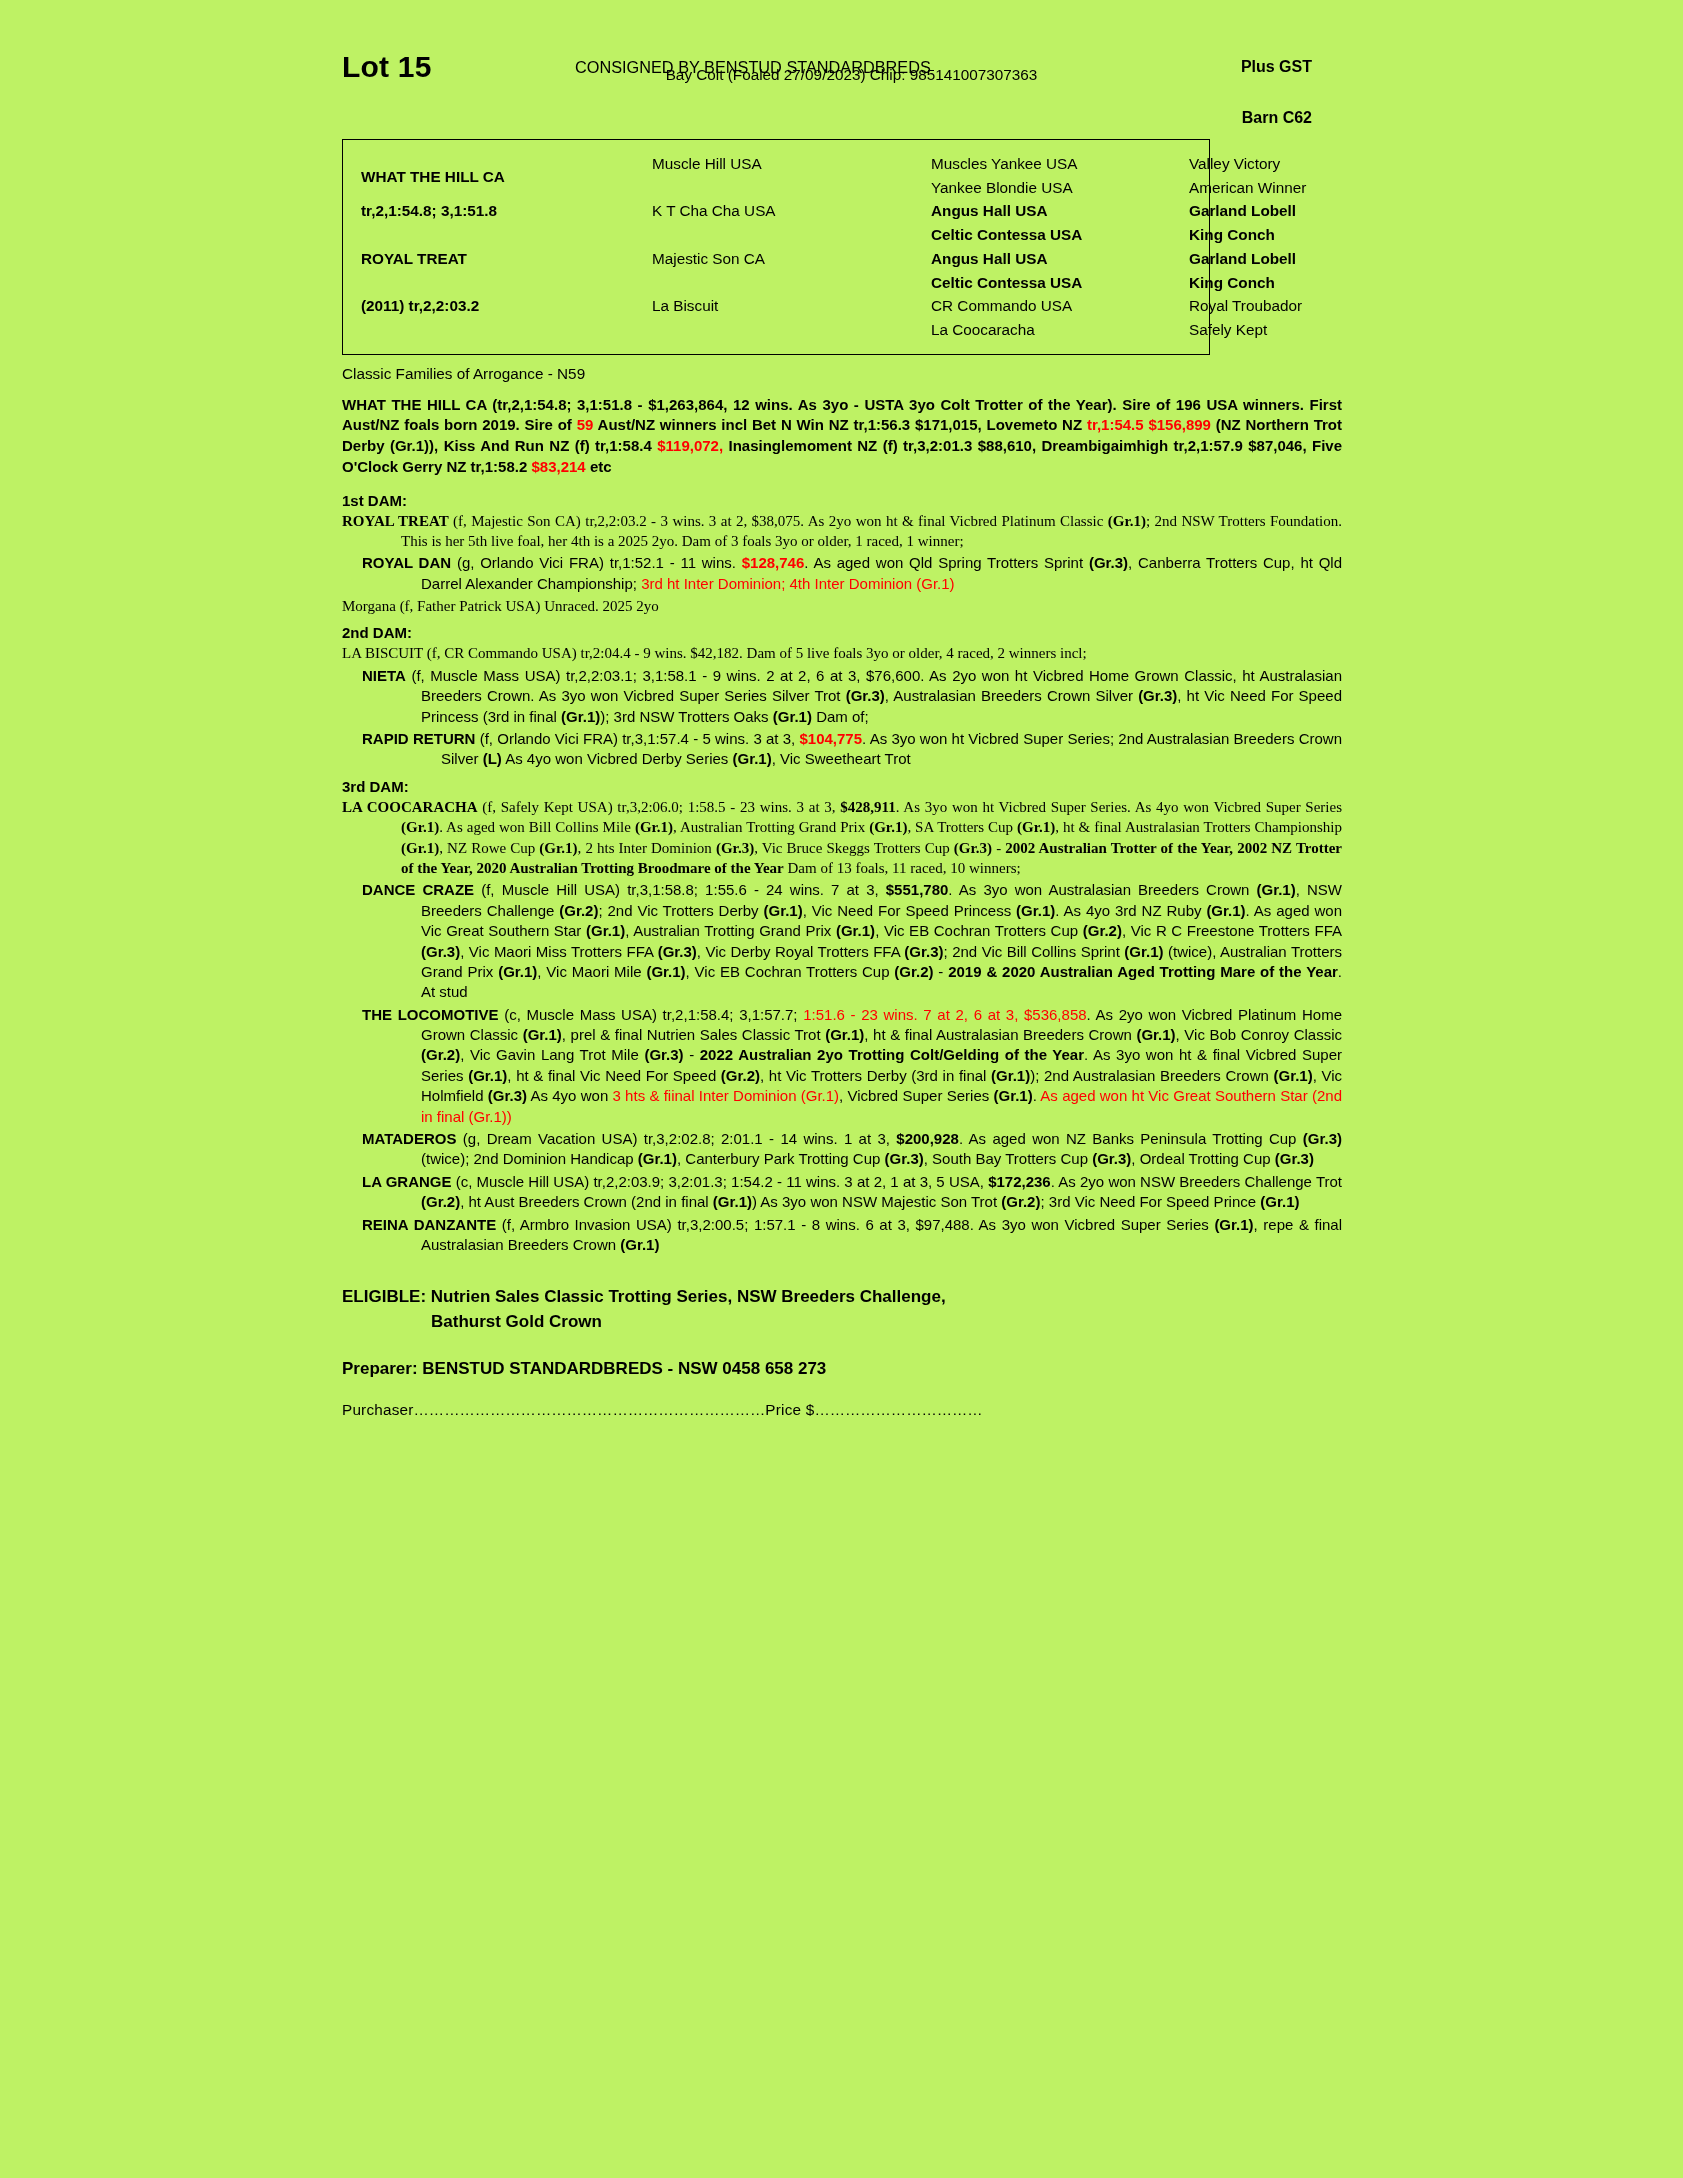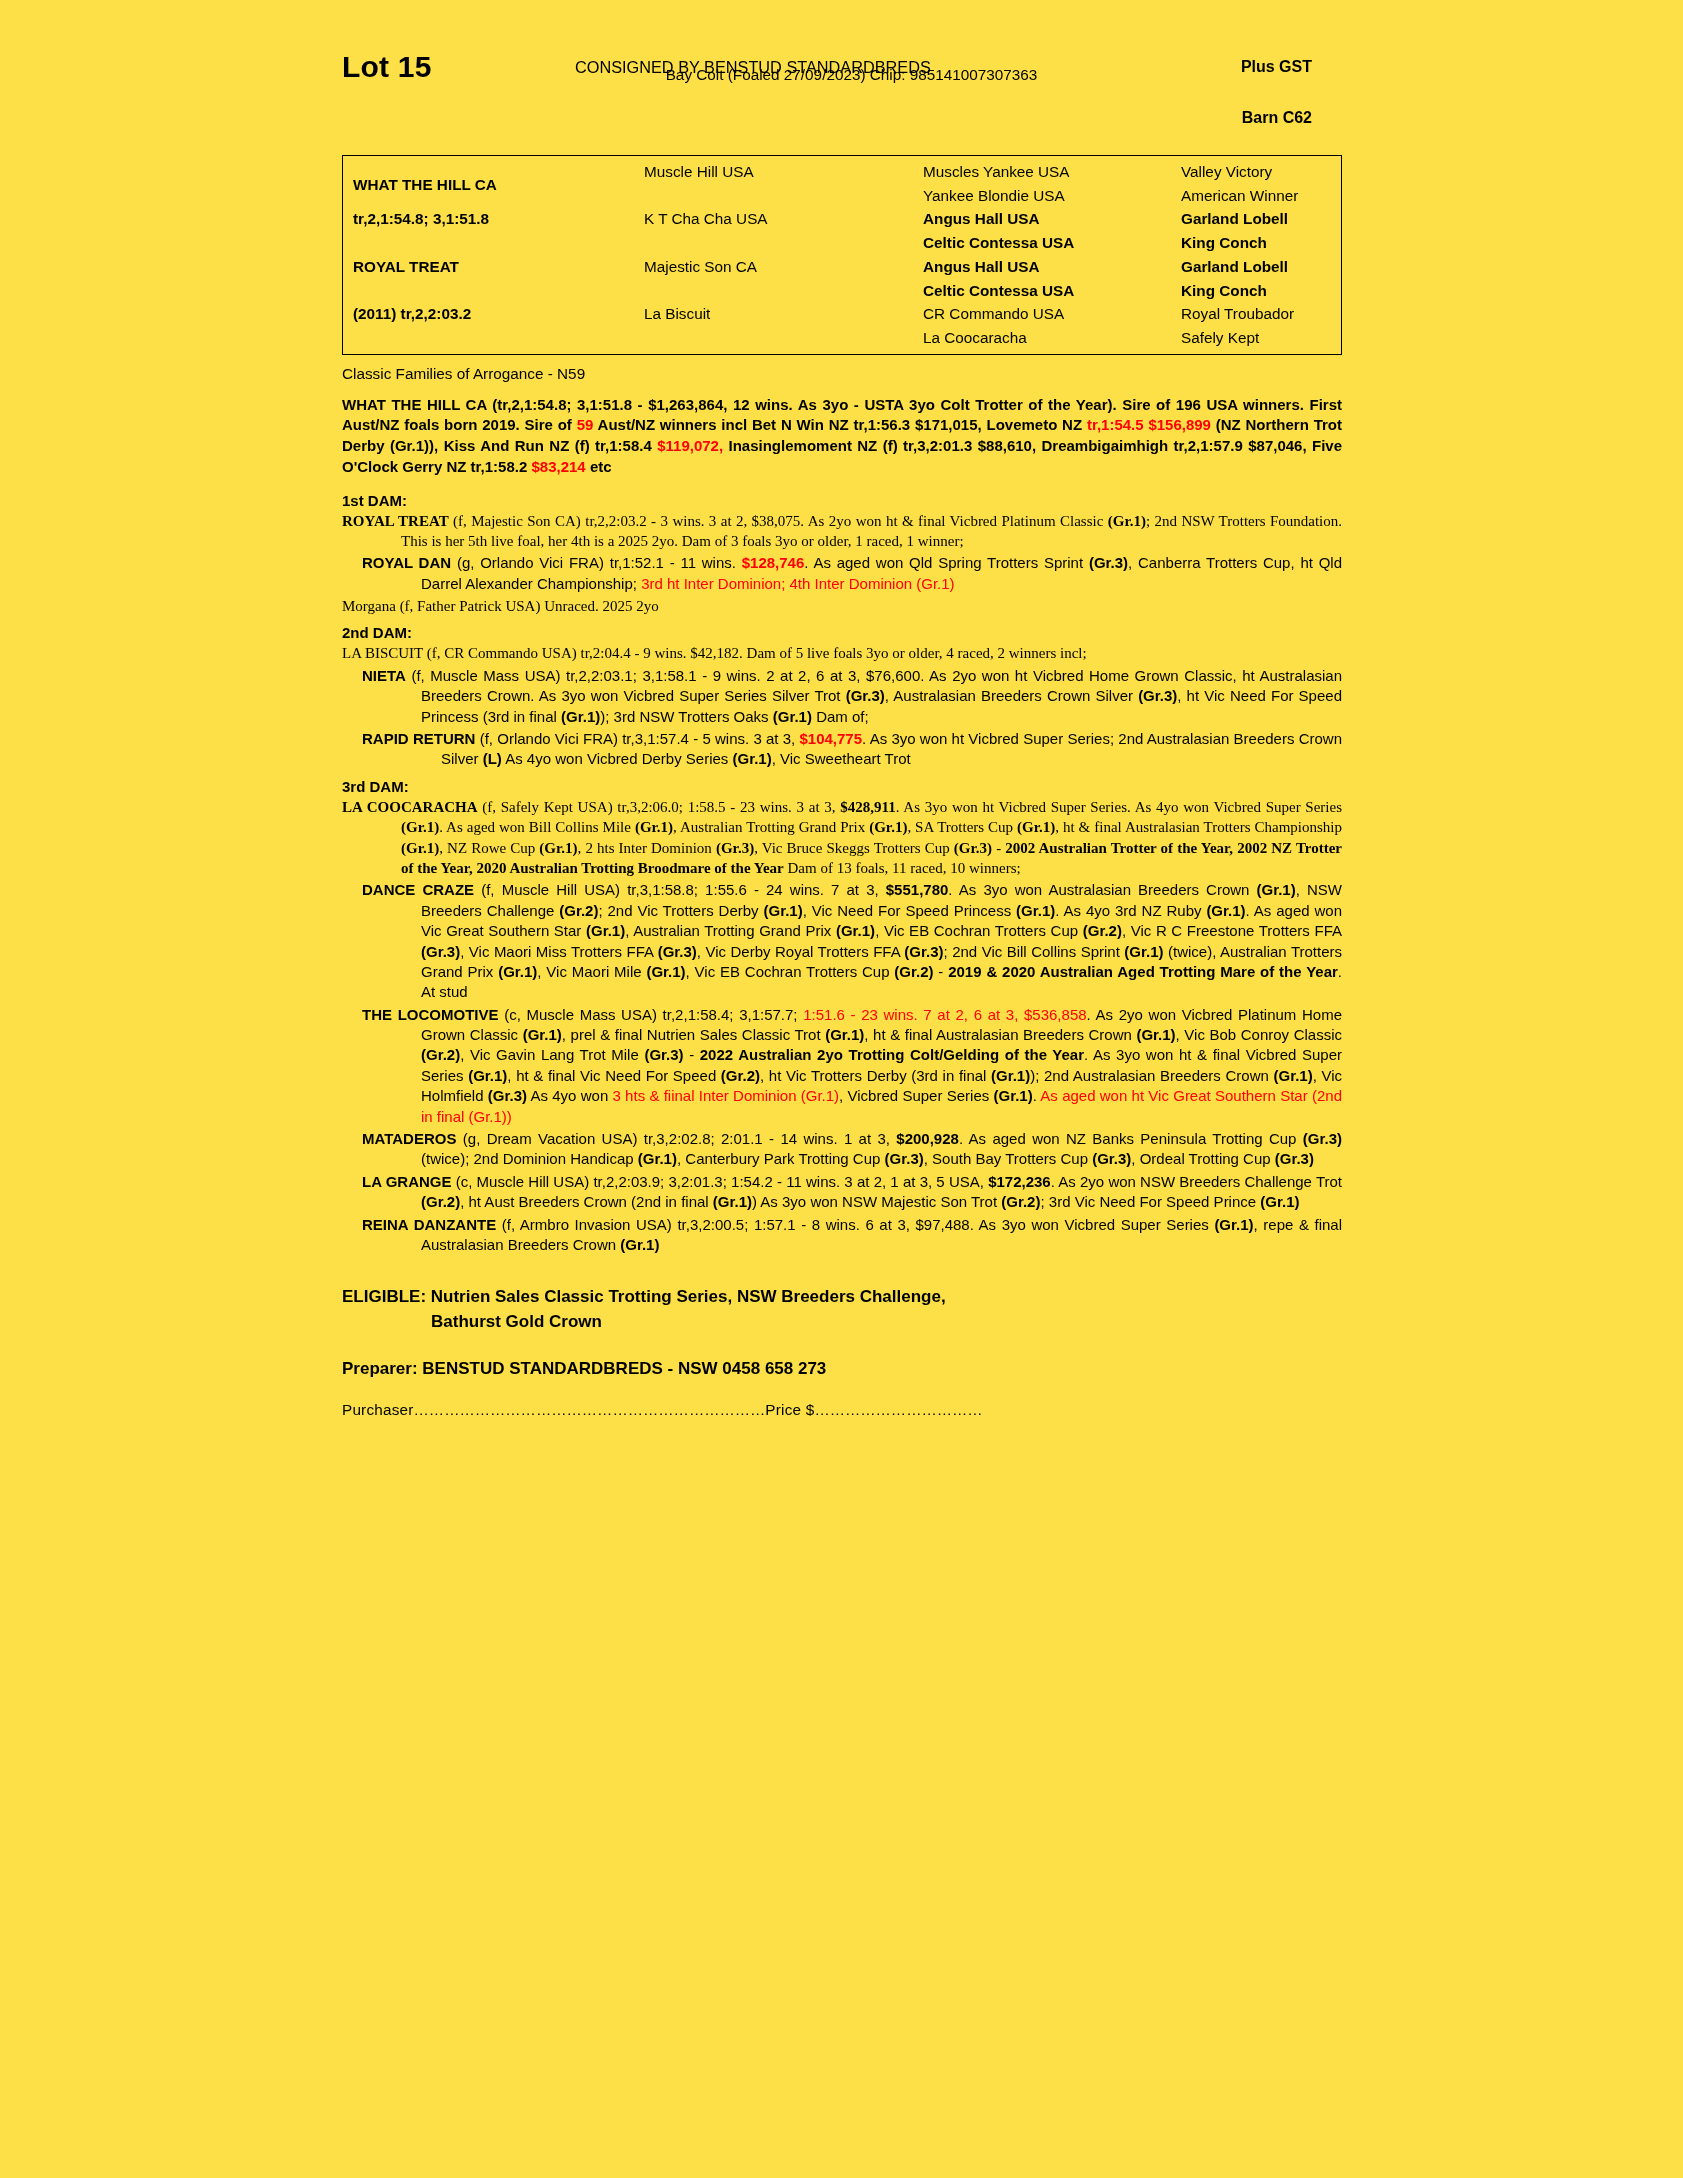--- a/index.html
+++ b/index.html
@@ -12,21 +12,21 @@
     height: 2178px;
     font-family: "Liberation Sans", sans-serif;
     color: #000000;
     position: relative;
   }
   .page {
     position: absolute;
     left: 0; top: 0;
     width: 1683px;
     height: 2178px;
-    background: #fde047;
+    background: #bef264;
   }
   .sheet {
     position: absolute;
     left: 342px;
     top: 40px;
     width: 1000px;
   }
   
   .header {
     position: relative;
@@ -66,25 +66,25 @@
   }
   .barn {
     position: absolute;
     right: 30px;
     top: 69px;
     font-size: 16px;
     font-weight: bold;
   }
   
   .ped-wrap {
-    margin-top: 20px;
+    margin-top: 4px;
     border: 1.6px solid #000;
-    width: 1000px;
+    width: 868px;
     box-sizing: border-box;
-    padding: 4px;
+    padding: 12px;
   }
   table.ped {
     border-collapse: collapse;
     width: 100%;
     font-size: 15.3px;
     table-layout: fixed;
   }
   table.ped td {
     padding: 1px 6px;
     vertical-align: top;

